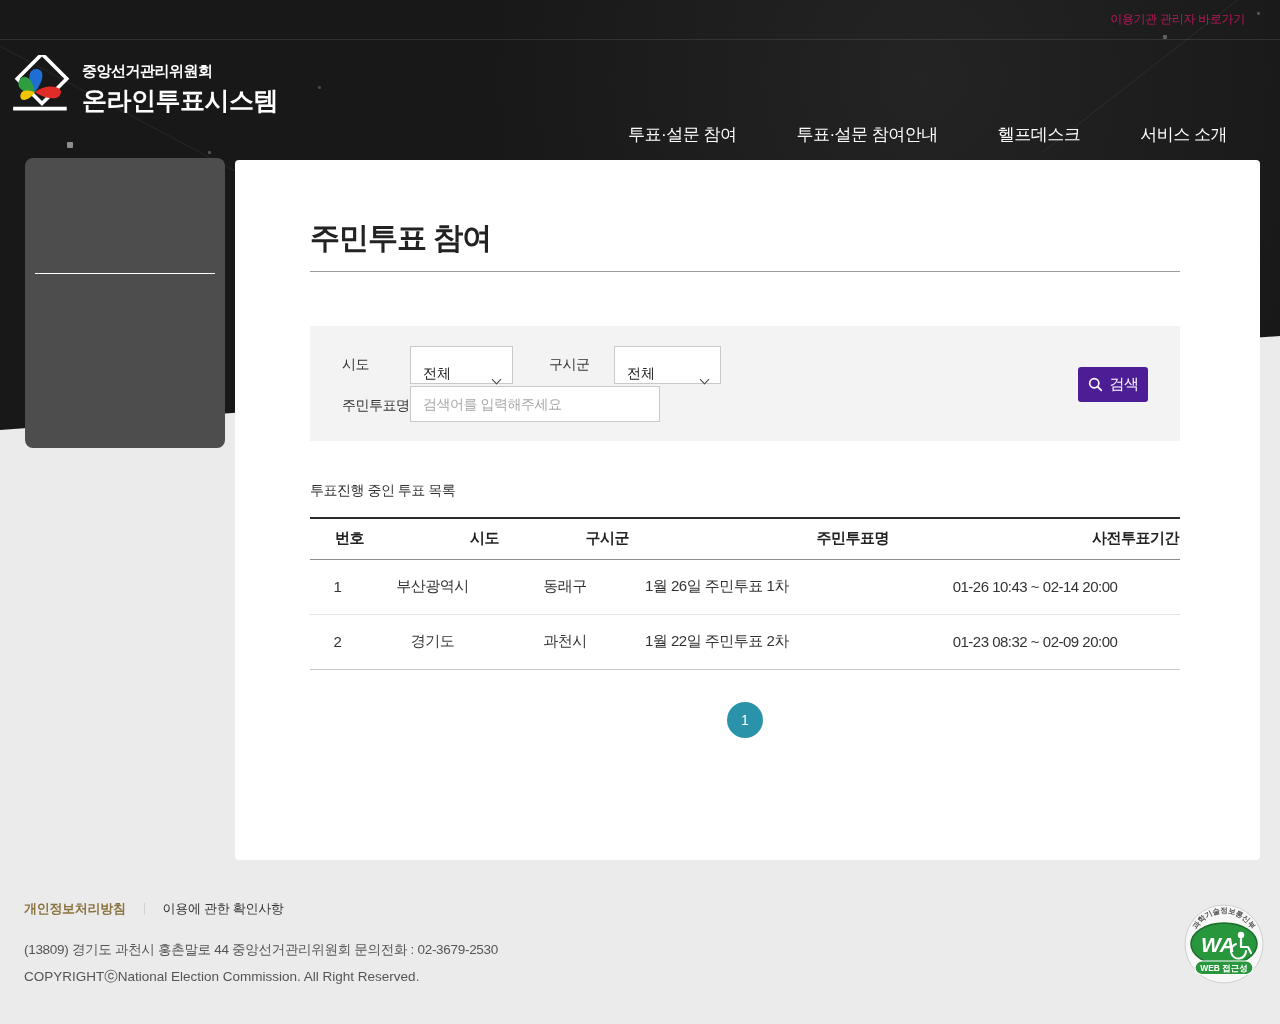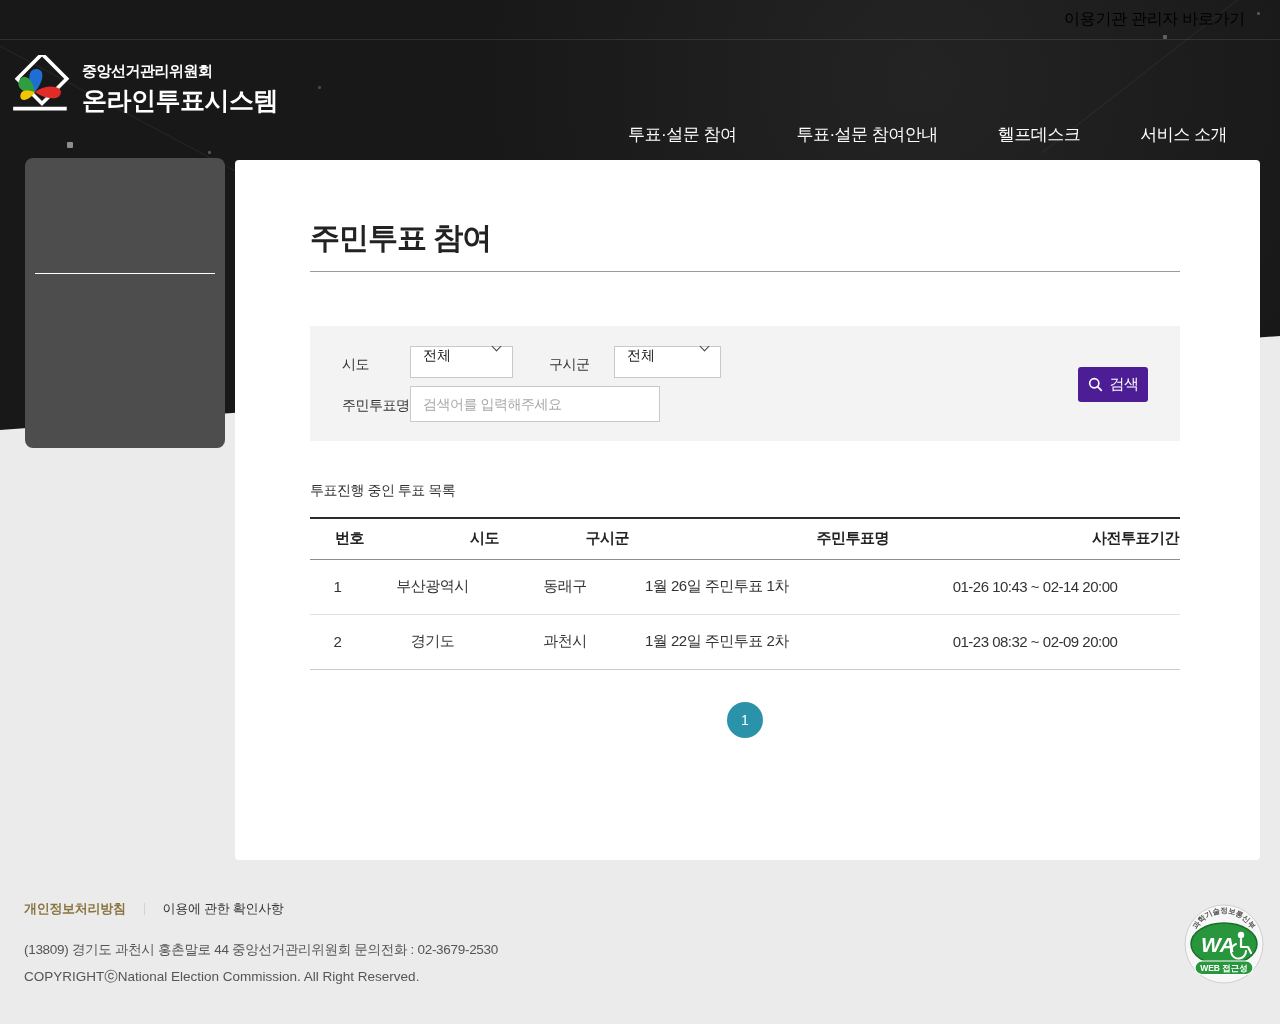--- a/index.html
+++ b/index.html
@@ -26,21 +26,21 @@
   .hd3 { left:318px; top:86px;  width:3px; height:3px; opacity:.4; }
   .hd4 { left:1163px; top:35px; width:4px; height:4px; opacity:.6; }
   .hd5 { left:1257px; top:12px; width:3px; height:3px; opacity:.5; }
 
   
   .topbar {
     position:absolute; left:0; top:0; width:1280px; height:40px;
     display:flex; align-items:center; justify-content:flex-end;
     padding-right:35px; border-bottom:1px solid rgba(255,255,255,0.10);
   }
-  .topbar-link { color:#000000; font-size:16px; text-decoration:none; letter-spacing:-0.3px; cursor:pointer;margin-left:26px; }
+  .topbar-link { color:#be185d; font-size:12px; text-decoration:none; letter-spacing:-0.3px; cursor:pointer;margin-left:26px; }
 
   
   .header { position:absolute; left:0; top:40px; width:1280px; height:106px; }
   .logo { position:absolute; left:8px; top:15px; display:flex; align-items:center; gap:6px; cursor:pointer; }
   .logo-text { color:#fff; letter-spacing:-0.5px; }
   .logo-org  { font-size:15px; font-weight:bold; margin-bottom:3px; }
   .logo-site { font-size:25px; font-weight:bold; }
   .header-right {
     position:absolute; left:628px; top:0; height:106px;
     display:flex; align-items:flex-end; gap:60px;
@@ -73,22 +73,22 @@
   
   .search-panel {
     position:absolute; left:75px; top:166px; width:870px; height:115px;
     background:#f3f3f3;
   }
   .fld-label { position:absolute; font-size:14px; color:#333; letter-spacing:-0.5px; }
   .lbl-sido     { left:32px;  top:30px; }
   .lbl-gusigun  { left:239px; top:30px; }
   .lbl-votename { left:32px;  top:71px; }
   .select {
-    position:absolute; height:32px; background:#fff; border:1px solid #c9c9c9;
-    display:flex; align-items:flex-start; justify-content:space-between;
+    position:absolute; height:38px; background:#fff; border:1px solid #c9c9c9;
+    display:flex; align-items:flex-end; justify-content:space-between;
     padding:0 12px; font-size:14px; color:#222; cursor:pointer;
   }
   .sel-sido    { left:100px; top:20px; width:103px; }
   .sel-gusigun { left:304px; top:20px; width:107px; }
   .chev {
     width:7px; height:7px; border-right:1.6px solid #444; border-bottom:1.6px solid #444;
     transform:rotate(45deg); margin-top:-4px;
   }
   .text-input {
     position:absolute; left:100px; top:60px; width:250px; height:36px;

